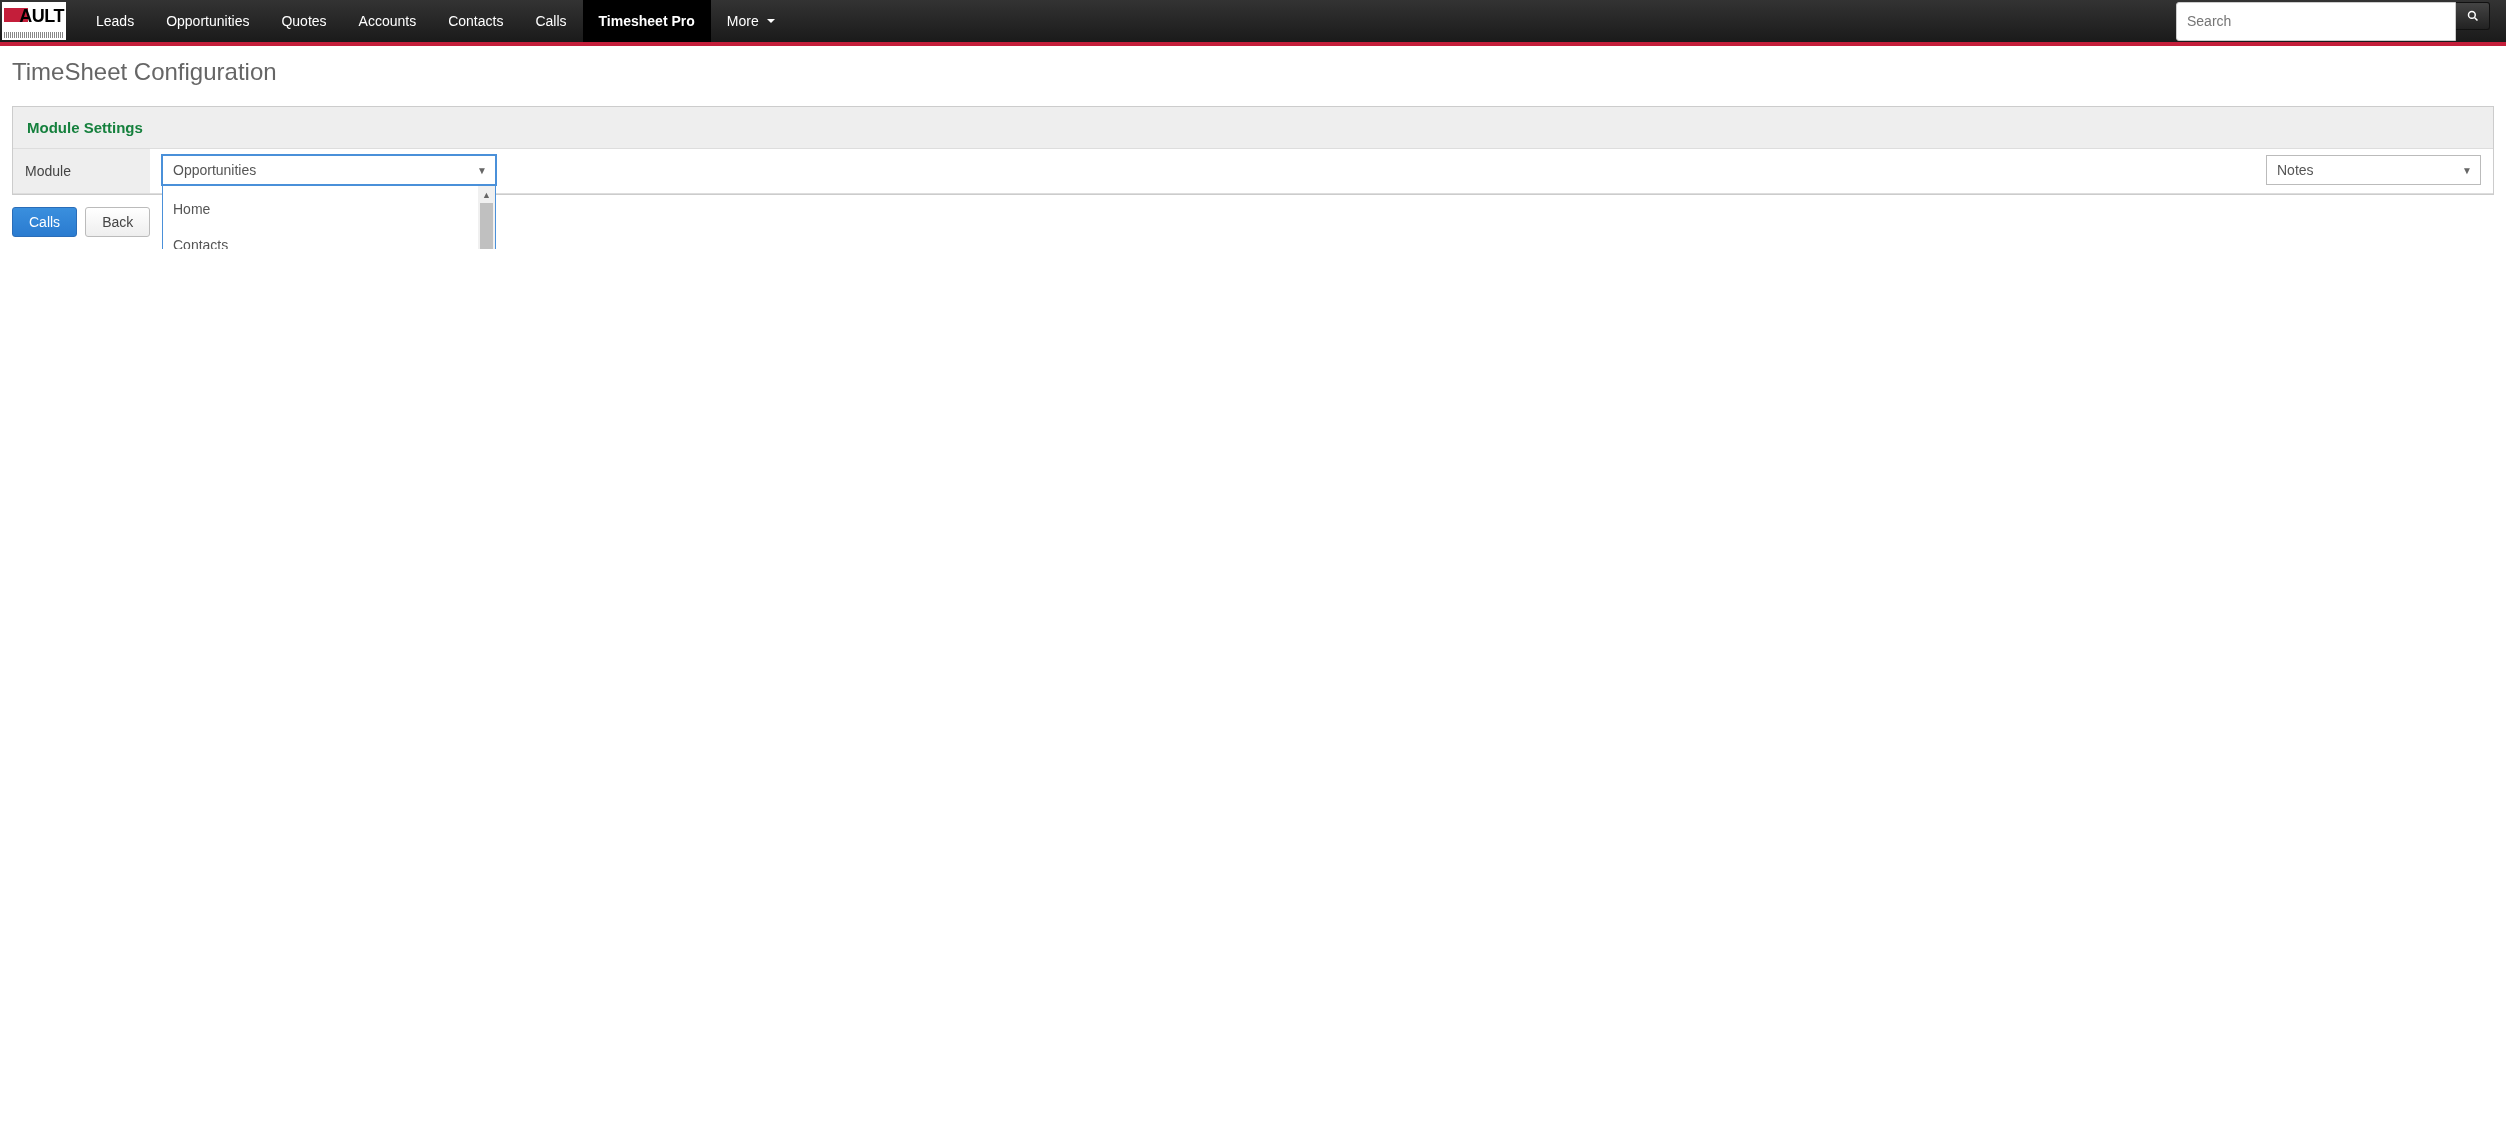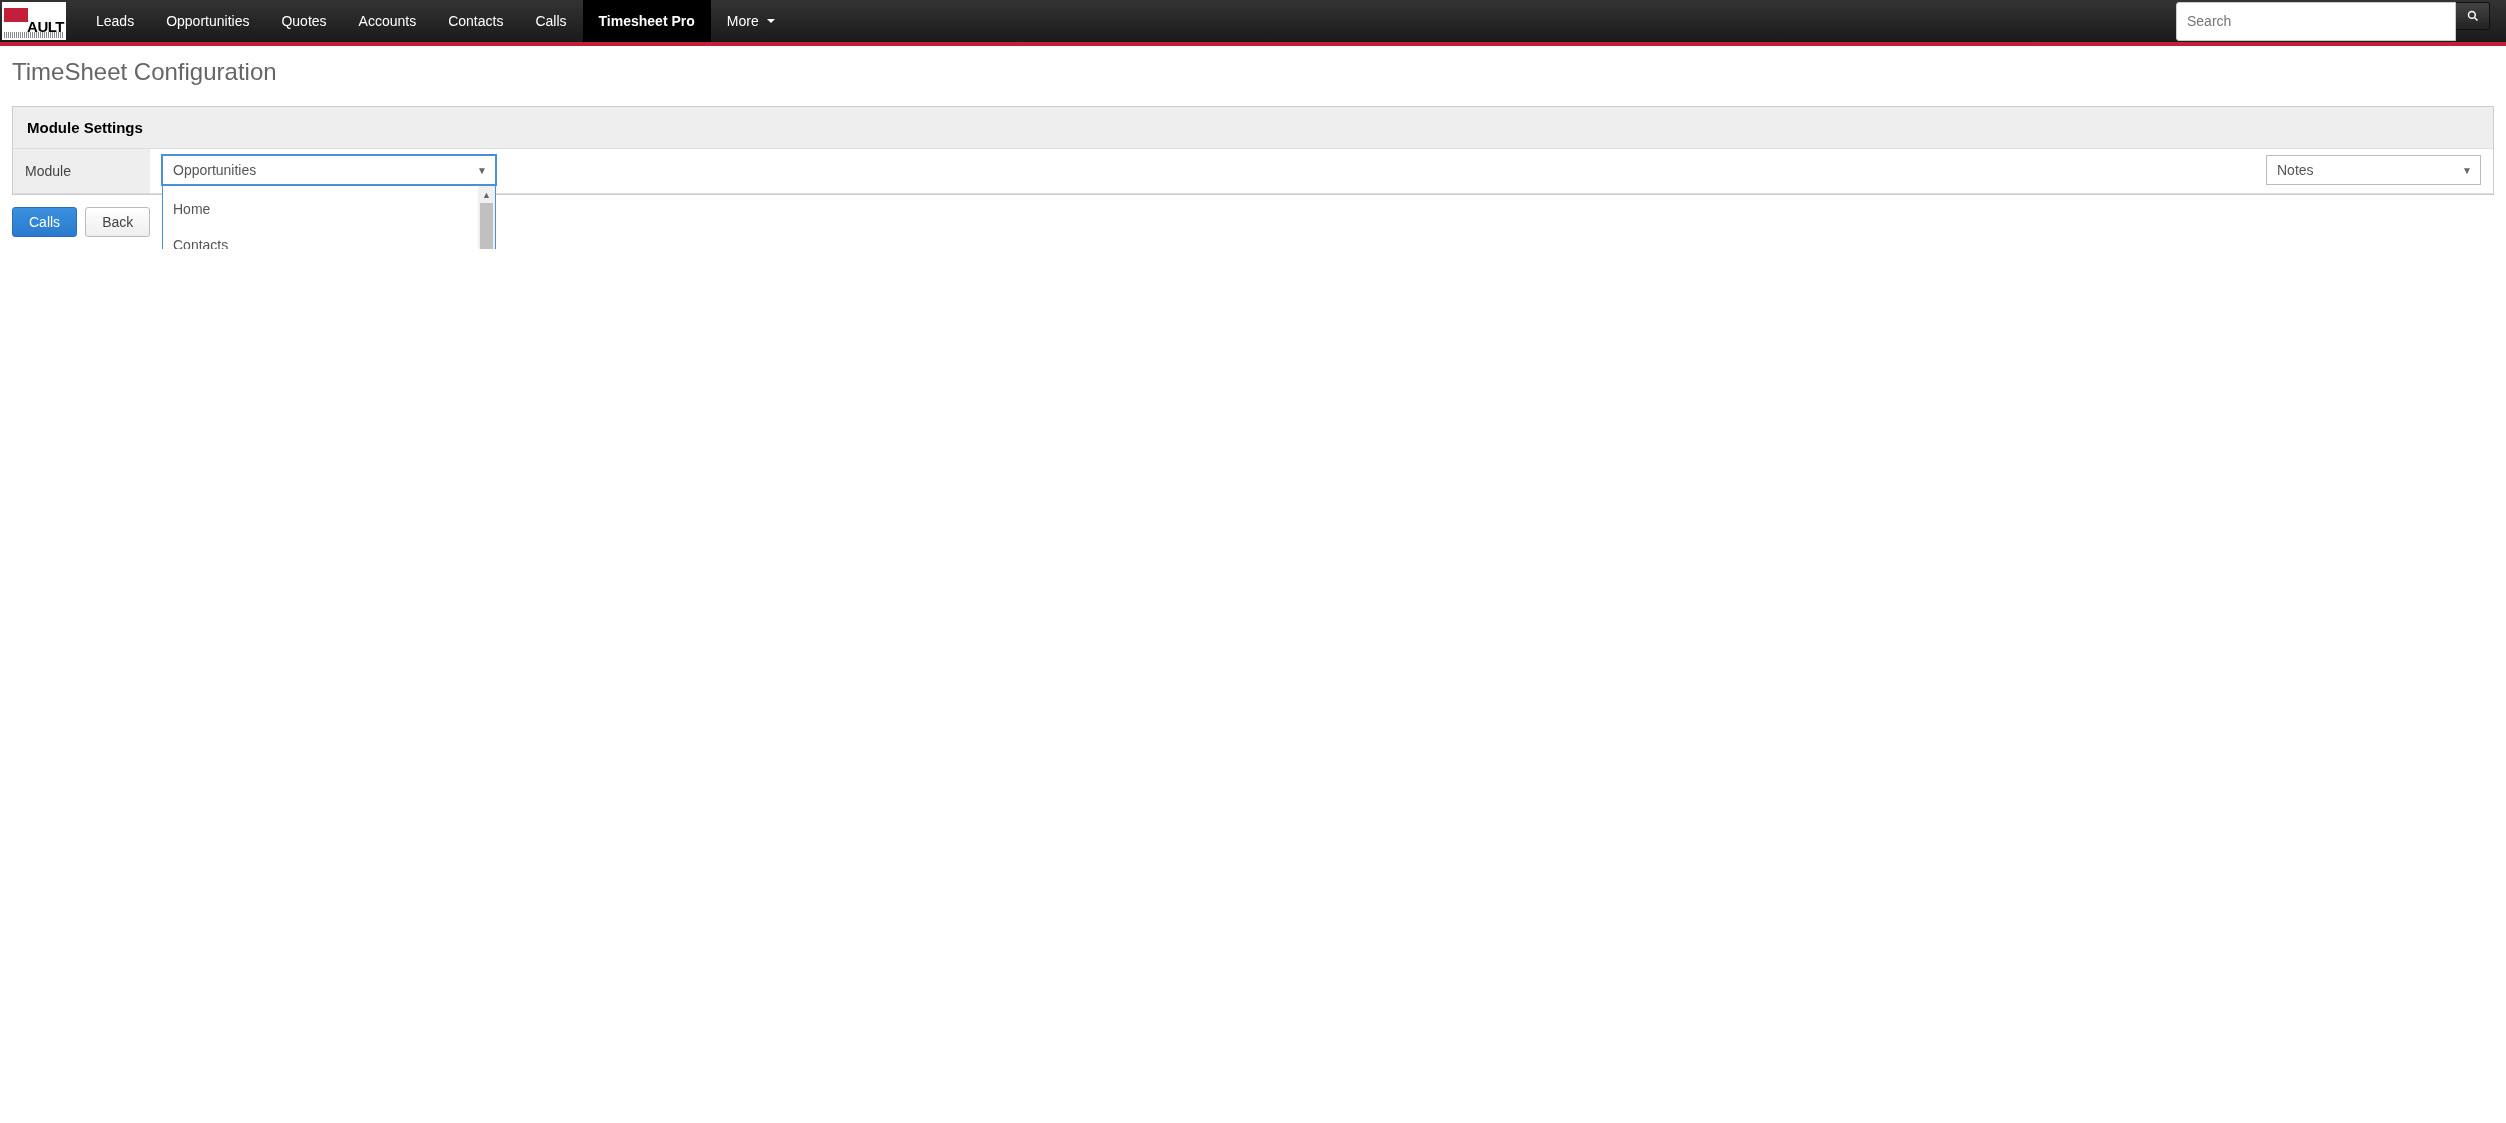--- a/index.html
+++ b/index.html
@@ -35,22 +35,22 @@
       justify-content: center;
       font-size: 10px;
       font-weight: bold;
       position: relative;
       overflow: hidden;
     }
     
     .navbar-logo-text {
       position: absolute;
       right: 2px;
-      top: 16px;
-      font-size: 15px;
+      top: 4px;
+      font-size: 18px;
       font-weight: bold;
       color: #000;
       letter-spacing: -0.5px;
     }
     
     .navbar-logo-red {
       position: absolute;
       left: 2px;
       top: 6px;
       width: 24px;
@@ -148,21 +148,21 @@
     .panel {
       border: 1px solid #ccc;
     }
     
     .panel-header {
       background: #eee;
       border-bottom: 1px solid #ddd;
       padding: 12px 14px;
       font-size: 15px;
       font-weight: bold;
-      color: #000000;
+      color: #15803d;
     }
     
     .panel-row {
       display: flex;
       border-bottom: 1px solid #ddd;
     }
     
     .field-label {
       background: #eee;
       width: 137px;

